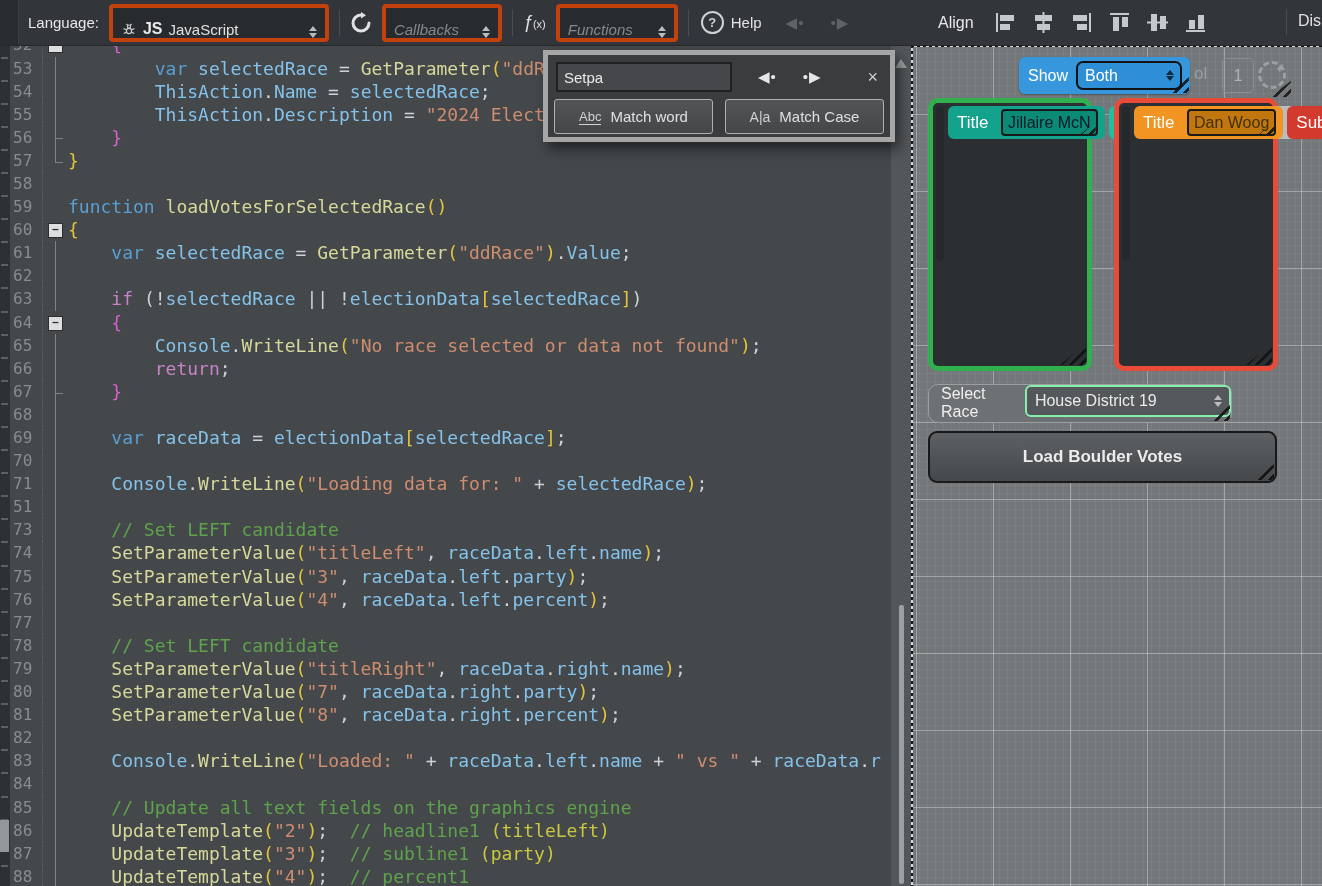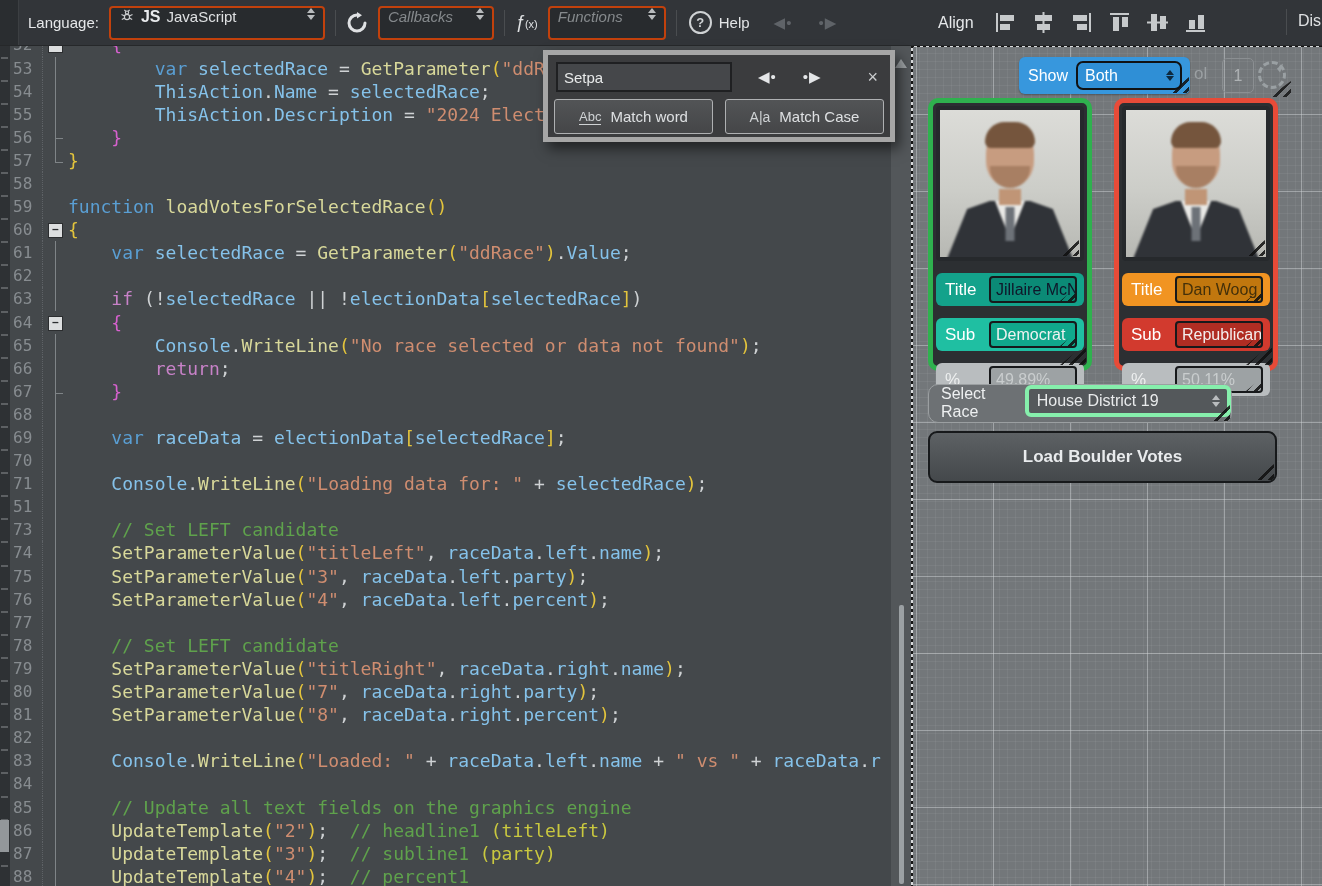--- a/index.html
+++ b/index.html
@@ -4,22 +4,22 @@
 <style>
   html,body{margin:0;padding:0;background:#222;}
   #root{position:relative;width:1322px;height:886px;overflow:hidden;
         background:#44484b;font-family:"Liberation Sans",sans-serif;
         -webkit-font-smoothing:antialiased;}
   
   #toolbar{position:absolute;left:0;top:0;width:1322px;height:45px;background:#323539;
            border-bottom:1px solid #26282a;z-index:40;display:flex;align-items:center;color:#e2e4e6;}
   #toolbar .corner{position:absolute;left:0;top:0;width:18px;height:45px;background:#2a2d30;border-right:1px solid #3c3f42;}
   .tb-label{font-size:15px;margin-left:28px;color:#e6e8ea;}
-  .dd{height:30px;background:#282b2e;border:2px solid #c2410c;border-radius:4px;display:flex;
-      align-items:flex-start;padding:0 8px;margin-left:10px;}
+  .dd{height:30px;background:#282b2e;border:4px solid #c2410c;border-radius:4px;display:flex;
+      align-items:flex-end;padding:0 8px;margin-left:10px;}
   .dd .arrows{margin-left:auto;display:flex;flex-direction:column;gap:2px;padding-left:10px;}
   .tri-u{width:0;height:0;border-left:4px solid transparent;border-right:4px solid transparent;border-bottom:5px solid #b9bcbe;}
   .tri-d{width:0;height:0;border-left:4px solid transparent;border-right:4px solid transparent;border-top:5px solid #b9bcbe;}
   .js-logo{font-weight:bold;font-size:16px;margin:0 6px 0 6px;color:#e8eaec;}
   .dd-value{font-size:15px;color:#dfe1e3;}
   .dd-ghost{font-size:15px;color:#85898c;font-style:italic;}
   .tb-sep{width:1px;height:26px;background:#4a4d50;margin:0 10px;}
   .icon-btn{display:flex;align-items:center;margin-left:12px;}
   .help{display:flex;align-items:center;gap:7px;font-size:15px;margin-left:14px;}
   .qmark{width:19px;height:19px;border:2px solid #cfd2d4;border-radius:50%;display:flex;align-items:center;
@@ -99,21 +99,21 @@
   #rot-icon{position:absolute;left:347px;top:16px;width:28px;height:28px;border:3px dashed #9aa0a3;border-radius:50%;
             box-sizing:border-box;}
   #rot-icon::after{content:"";position:absolute;right:-3px;top:-4px;width:0;height:0;
             border-left:5px solid transparent;border-bottom:5px solid transparent;border-top:8px solid #9aa0a3;
             transform:rotate(-130deg);}
   #misc-hatch{position:absolute;left:358px;top:36px;width:22px;height:16px;
          background:repeating-linear-gradient(135deg,rgba(15,15,15,.8) 0 2.5px,transparent 2.5px 7px);
          clip-path:polygon(100% 0,100% 100%,0 100%);}
   
   .card{position:absolute;top:53px;width:164px;height:273px;border-radius:10px;box-sizing:border-box;
-        border:5px solid #000;background:#2c2f32;padding:3px;display:flex;flex-direction:column;gap:12px;}
+        border:5px solid #000;background:#2c2f32;padding:3px;display:flex;flex-direction:row;gap:4px;}
   .photo{position:relative;height:147px;border:4px solid #26292c;border-radius:4px;overflow:hidden;flex:none;
          background:linear-gradient(#dcdcd8 0%,#cccdc8 55%,#b7b8b3 100%);}
   .ph-in{position:absolute;inset:0;filter:blur(1px);}
   .ph-suit{position:absolute;bottom:-2px;left:50%;transform:translateX(-50%);width:126px;height:58px;background:#303338;
            clip-path:polygon(0 100%,16% 14%,34% 0,66% 0,84% 14%,100% 100%);}
   .ph-shirt{position:absolute;bottom:18px;left:50%;transform:translateX(-50%);width:30px;height:38px;background:#e9e9e6;
             clip-path:polygon(0 0,100% 0,50% 100%);}
   .ph-tie{position:absolute;bottom:16px;left:50%;transform:translateX(-50%);width:9px;height:34px;background:#6d7278;}
   .ph-neck{position:absolute;bottom:52px;left:50%;transform:translateX(-50%);width:22px;height:16px;background:#c09576;}
   .ph-head{position:absolute;top:16px;left:50%;transform:translateX(-50%);width:48px;height:60px;background:#c79c80;
@@ -124,21 +124,21 @@
            border-radius:0 0 20px 20px;}
   .fldrow{position:relative;height:33px;border-radius:6px;display:flex;align-items:center;flex:none;}
   .fldrow .flbl{font-size:17px;margin-left:9px;width:44px;flex:none;}
   .fldrow .fin{position:relative;height:27px;flex:1;margin-right:7px;border:2px solid #17191b;border-radius:4px;
                font-size:16px;line-height:23px;padding:0 5px;white-space:nowrap;overflow:hidden;box-sizing:border-box;}
   .fldrow .fin .hatch{right:0;bottom:0;}
   
   #select-race{position:absolute;left:17px;top:339px;width:304px;height:39px;background:#6d7174;
                border:1px solid #9b9fa1;border-radius:10px;display:flex;align-items:flex-start;box-sizing:border-box;}
   #select-race .lbl{color:#eef0f1;font-size:16px;margin-left:12px;}
-  #race-dd{margin-left:10px;width:240px;height:32px;background:#54585b;border:4px solid #86efac;border-radius:6px;
+  #race-dd{margin-left:10px;width:240px;height:32px;background:#54585b;border:2px solid #86efac;border-radius:6px;
            display:flex;align-items:center;box-sizing:border-box;}
   #race-dd .val{color:#e9ebec;font-size:16px;margin-left:8px;}
   #race-dd .dia{margin-left:auto;margin-right:7px;display:flex;flex-direction:column;gap:2px;}
   #load-btn{position:absolute;left:17px;top:386px;width:349px;height:52px;background:linear-gradient(#5d6164,#44484b);
             border:2px solid #17191b;border-radius:9px;color:#e9ebed;font-size:17px;font-weight:bold;
             display:flex;align-items:center;justify-content:center;box-sizing:border-box;}
 </style>
 </head>
 <body>
 

